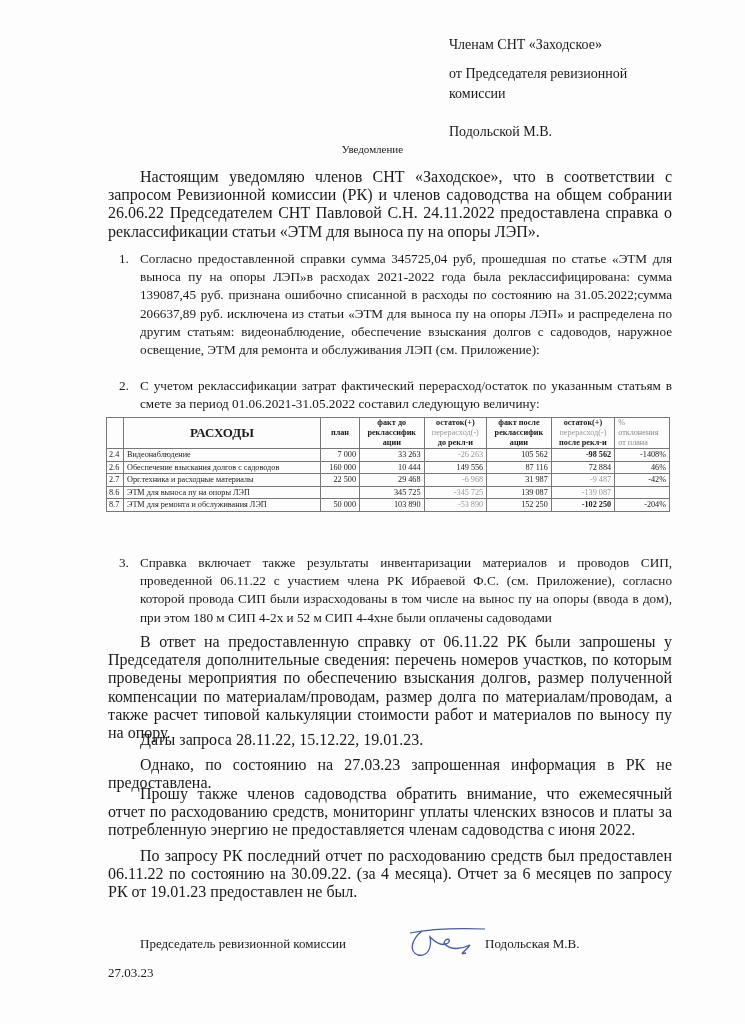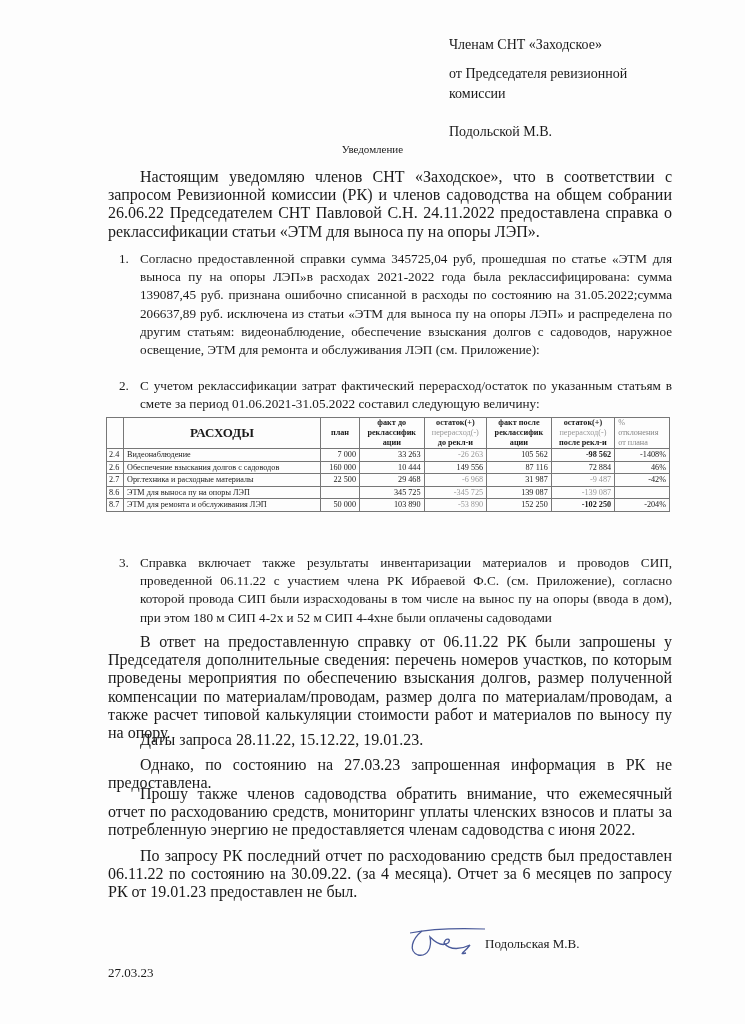--- a/index.html
+++ b/index.html
@@ -119,20 +119,21 @@
     <span class="num">3.</span>
     <span>Справка включает также результаты инвентаризации материалов и проводов СИП, проведенной 06.11.22 с участием члена РК Ибраевой Ф.С. (см. Приложение), согласно которой провода СИП были израсходованы в том числе на вынос пу на опоры (ввода в дом), при этом 180 м СИП 4-2х и 52 м СИП 4-4хне были оплачены садоводами</span>
   </div>
 
   <div class="para indent" style="top:633px">В ответ на предоставленную справку от 06.11.22 РК были запрошены у Председателя дополнительные сведения: перечень номеров участков, по которым проведены мероприятия по обеспечению взыскания долгов, размер полученной компенсации по материалам/проводам, размер долга по материалам/проводам, а также расчет типовой калькуляции стоимости работ и материалов по выносу пу на опору.</div>
   <div class="para indent" style="top:731px">Даты запроса 28.11.22, 15.12.22, 19.01.23.</div>
   <div class="para indent" style="top:756px">Однако, по состоянию на 27.03.23 запрошенная информация в РК не предоставлена.</div>
   <div class="para indent" style="top:785px">Прошу также членов садоводства обратить внимание, что ежемесячный отчет по расходованию средств, мониторинг уплаты членских взносов и платы за потребленную энергию не предоставляется членам садоводства с июня 2022.</div>
   <div class="para indent" style="top:847px">По запросу РК последний отчет по расходованию средств был предоставлен 06.11.22 по состоянию на 30.09.22. (за 4 месяца). Отчет за 6 месяцев по запросу РК от 19.01.23 предоставлен не был.</div>
 
+  <div class="sigrow" style="left:140px">Председатель ревизионной комиссии</div>
   <svg class="sign" width="90" height="36" viewBox="0 0 90 36">
     <path d="M10 8 C30 4, 60 3, 85 4" stroke="#4a5a9a" stroke-width="1.2" fill="none"></path>
     <path d="M22 6 C12 14, 8 26, 18 30 C28 32, 32 22, 30 12 C36 18, 42 22, 48 18 C52 14, 46 12, 44 18 C50 26, 62 24, 70 20 C64 28, 58 30, 66 28" stroke="#4a5a9a" stroke-width="1.3" fill="none"></path>
   </svg>
   <div class="sigrow" style="left:485px">Подольская М.В.</div>
   <div class="sigrow" style="left:108px; top:965px">27.03.23</div>
 
 </div>
 
 </body></html>

